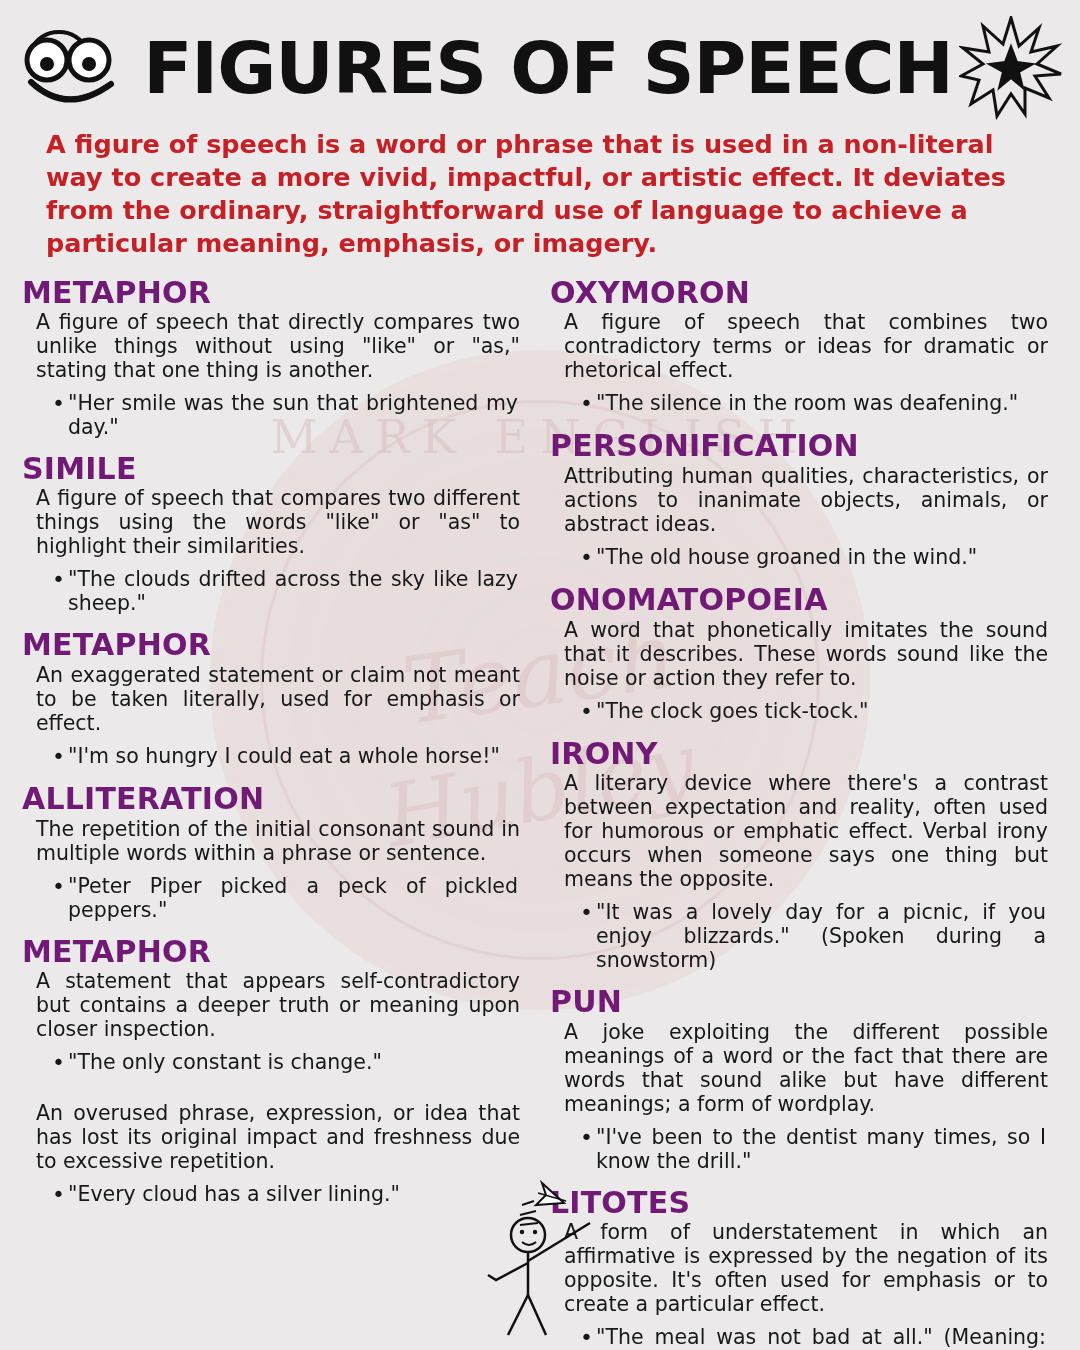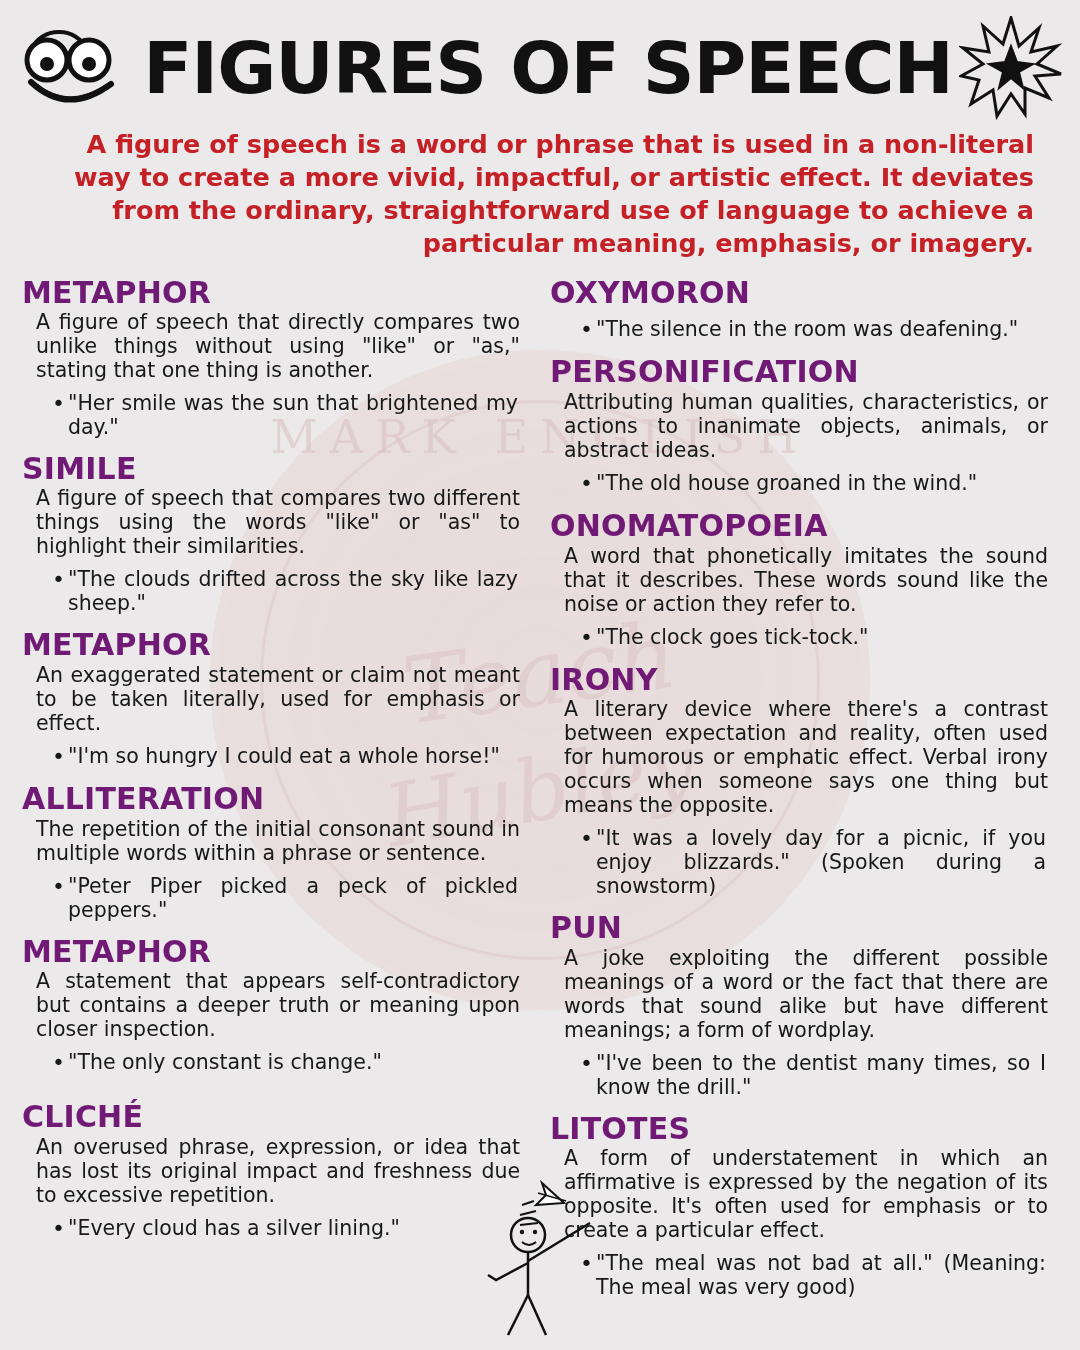--- a/index.html
+++ b/index.html
@@ -95,21 +95,21 @@
     line-height: 1;
     white-space: nowrap;
   }
   .intro {
     margin: 6px 46px 0 46px;
     font-family: "DejaVu Sans", sans-serif;
     font-weight: bold;
     font-size: 25.5px;
     line-height: 1.30;
     color: #c42026;
-    text-align: right;
+    text-align: left;
   }
 
   
   .columns {
     position: relative;
     z-index: 2;
     display: flex;
     padding: 16px 22px 0 22px;
     gap: 26px;
   }
@@ -244,34 +244,34 @@
       <div class="entry">
         <h2 class="entry-title">METAPHOR</h2>
         <p class="entry-def">A statement that appears self-contradictory but contains a deeper truth or meaning upon closer inspection.</p>
         <div class="entry-ex">
           <span class="bullet">•</span>
           <span class="ex-text">"The only constant is change."</span>
         </div>
       </div>
 
       <div class="entry" style="margin-top:26px;">
-        <h2 class="entry-title">CLICHÉ</h2>
         <p class="entry-def">An overused phrase, expression, or idea that has lost its original impact and freshness due to excessive repetition.</p>
         <div class="entry-ex">
           <span class="bullet">•</span>
           <span class="ex-text">"Every cloud has a silver lining."</span>
         </div>
       </div>
 
     </div>
 
     <div class="col">
 
       <div class="entry">
         <h2 class="entry-title">OXYMORON</h2>
+        <p class="entry-def">A figure of speech that combines two contradictory terms or ideas for dramatic or rhetorical effect.</p>
         <div class="entry-ex">
           <span class="bullet">•</span>
           <span class="ex-text">"The silence in the room was deafening."</span>
         </div>
       </div>
 
       <div class="entry">
         <h2 class="entry-title">PERSONIFICATION</h2>
         <p class="entry-def">Attributing human qualities, characteristics, or actions to inanimate objects, animals, or abstract ideas.</p>
         <div class="entry-ex">

